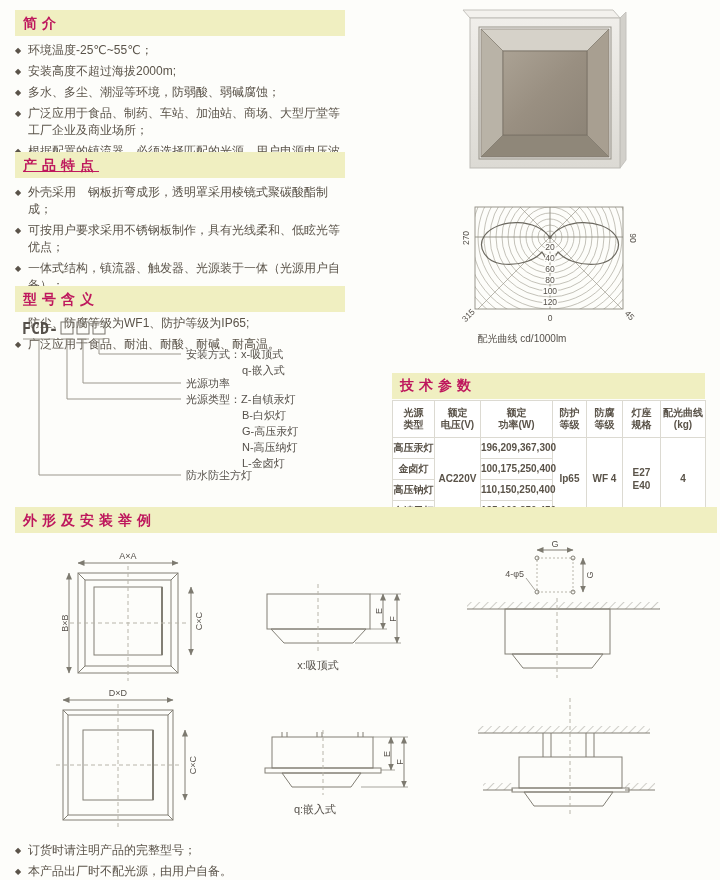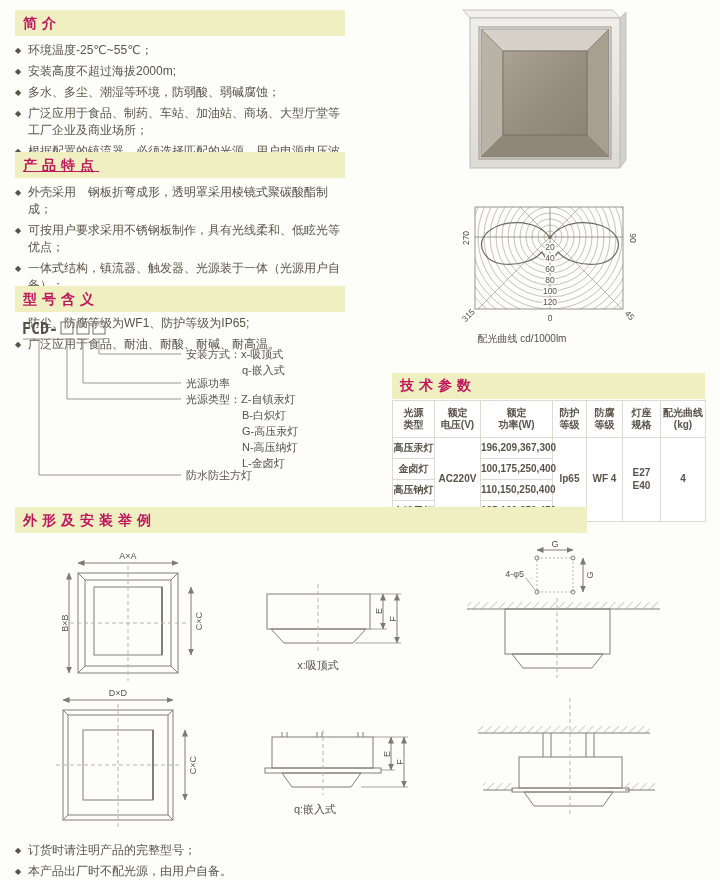--- a/index.html
+++ b/index.html
@@ -256,21 +256,21 @@
         <td>110,150,250,400</td>
       </tr>
       <tr>
         <td>自镇汞灯</td>
         <td>125,160,250,450</td>
       </tr>
     </tbody>
   </table>
 </div>
 
-<div class="band" style="left:15px;top:507px;width:572px;">外形及安装举例</div>
+<div class="band" style="left:15px;top:507px;width:702px;">外形及安装举例</div>
 
 <svg style="position:absolute;left:15px;top:540px;" width="690" height="298" viewBox="0 0 690 298">
   <defs>
     <marker id="ma" markerWidth="8" markerHeight="8" refX="6.5" refY="3" orient="auto" markerUnits="userSpaceOnUse">
       <path d="M0,0L7,3L0,6z" fill="#7d7a70"></path>
       </marker>
     <marker id="mb" markerWidth="8" markerHeight="8" refX="0.5" refY="3" orient="auto" markerUnits="userSpaceOnUse">
       <path d="M7,0L0,3L7,6z" fill="#7d7a70"></path>
       </marker>
     <pattern id="hatch" width="6" height="6" patternUnits="userSpaceOnUse" patternTransform="rotate(45)">

